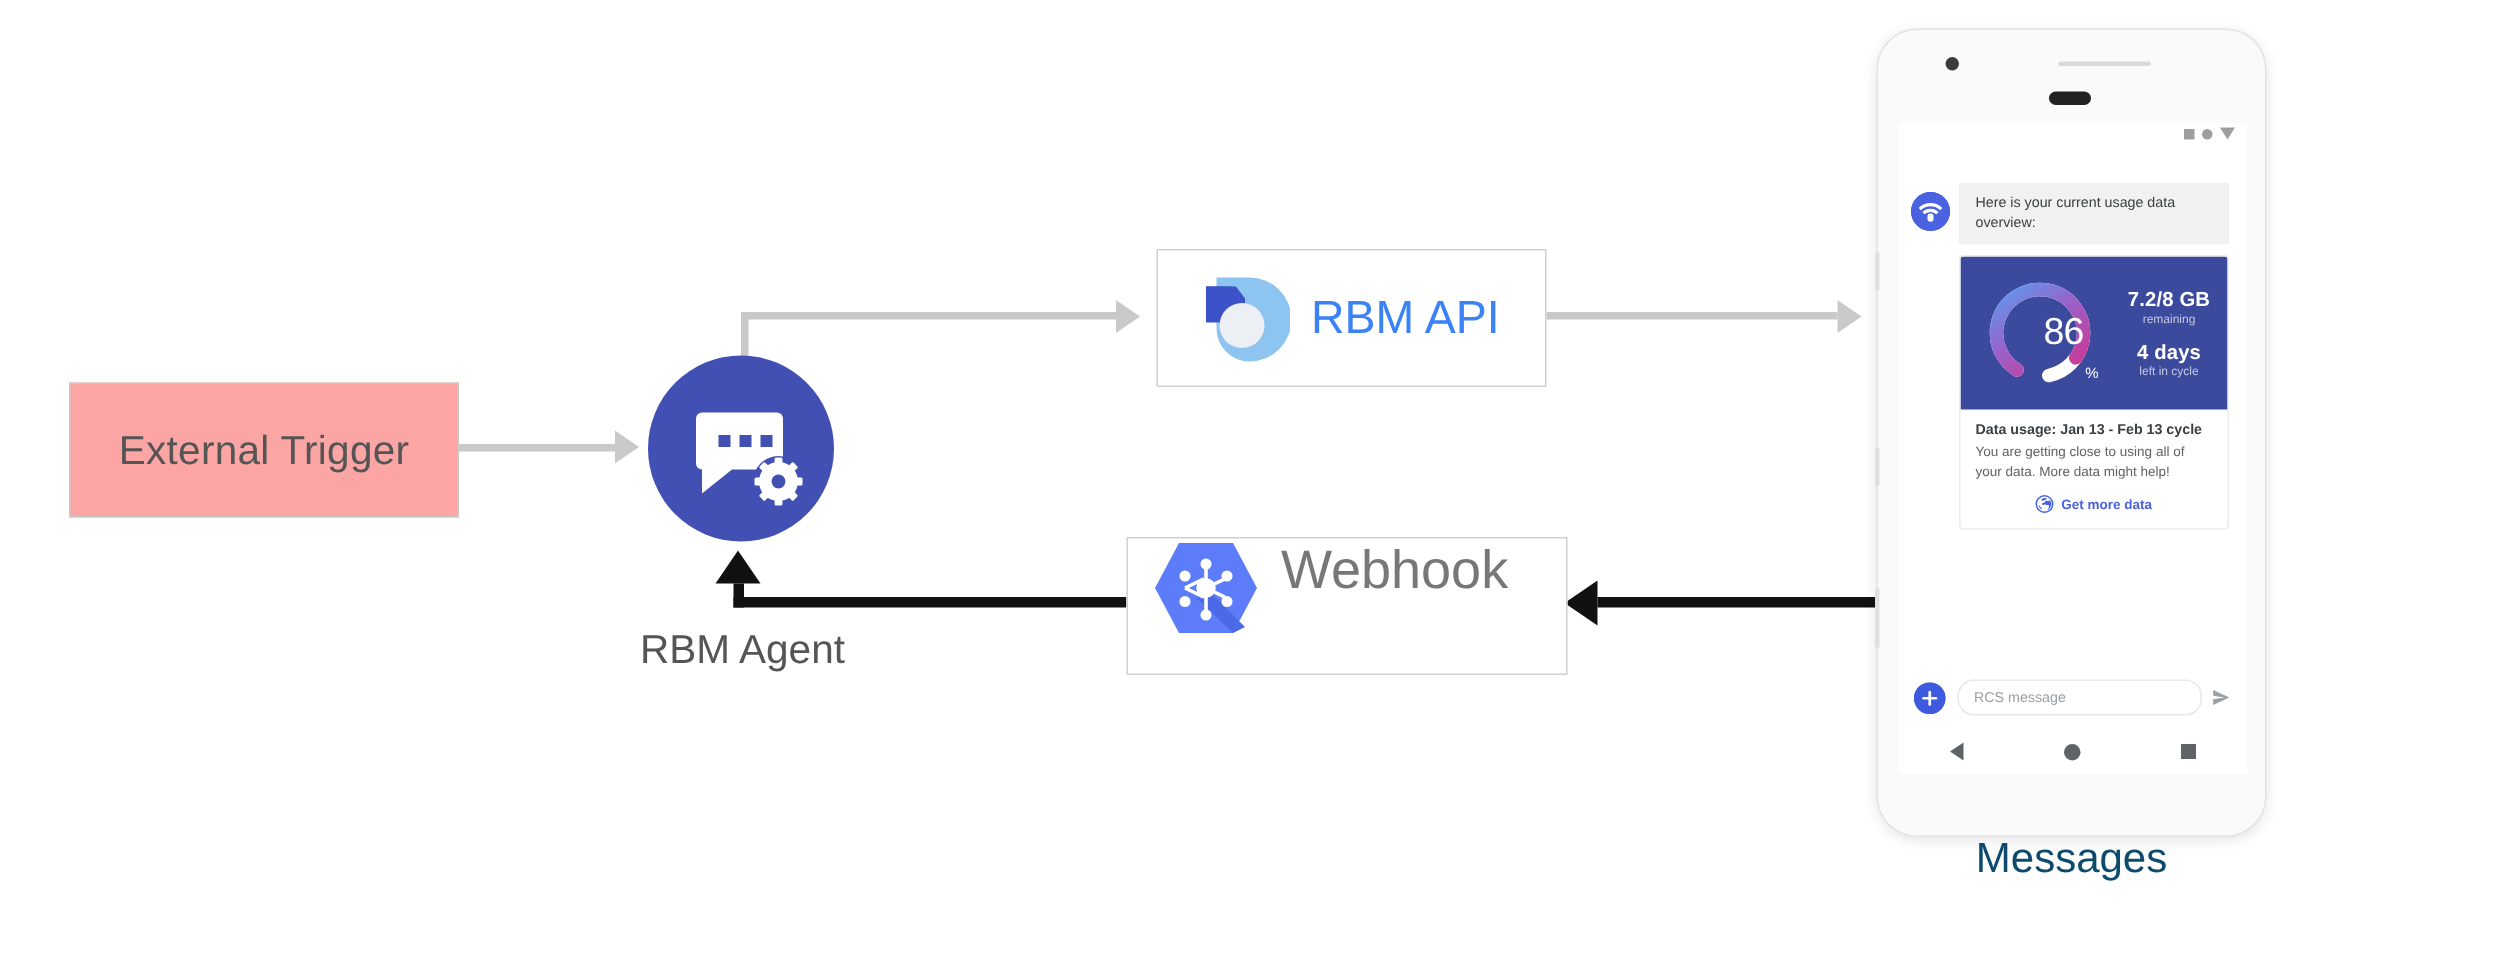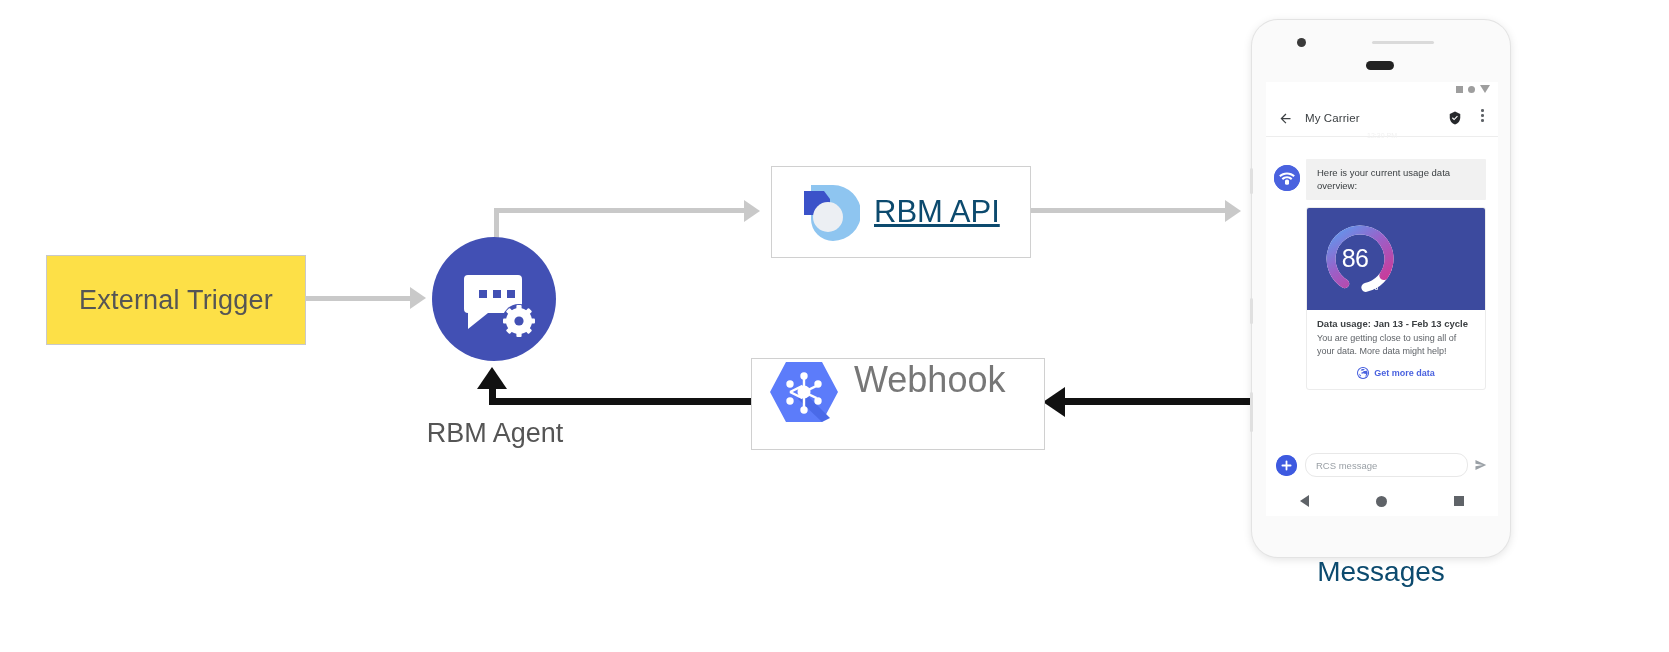--- a/index.html
+++ b/index.html
@@ -6,21 +6,21 @@
   body{
     width:1669px;height:652px;position:relative;overflow:hidden;
     font-family:"Liberation Sans","DejaVu Sans",sans-serif;
     -webkit-font-smoothing:antialiased;
   }
   .abs{position:absolute;}
 
   
   #external-trigger{
     left:46px;top:255px;width:258px;height:88px;
-    border:1px solid #c9c9c9;background:#fde047;
+    border:1px solid #c9c9c9;background:#fca5a5;
     display:flex;align-items:center;justify-content:center;
   }
   #external-trigger .lbl{
     font-size:27px;color:#555;font-weight:300;letter-spacing:.2px;
   }
 
   
   .arrow-line{background:#c9c9c9;position:absolute;}
   .arrow-head{
     position:absolute;width:0;height:0;
@@ -51,21 +51,21 @@
     font-size:27px;color:#555;font-weight:300;
   }
 
   
   #rbm-api-box{
     left:771px;top:166px;width:258px;height:90px;
     border:1px solid #d0d0d0;background:#fff;
     display:flex;align-items:center;
   }
   #rbm-api-box .logo{margin-left:16px;width:72px;height:72px;position:relative;flex:0 0 auto;}
-  #rbm-api-box .lbl{font-size:31px;color:#0c4a6e;font-weight:300;margin-left:14px;text-decoration:underline;}
+  #rbm-api-box .lbl{font-size:31px;color:#3b82f6;font-weight:300;margin-left:14px;}
 
   
   #webhook-box{
     left:751px;top:358px;width:292px;height:90px;
     border:1px solid #d0d0d0;background:#fff;
     display:flex;
   }
   #webhook-box .logo{margin-left:16px;width:72px;height:66px;flex:0 0 auto;}
   #webhook-box .lbl{font-size:36px;color:#777;font-weight:300;margin-left:14px;}
 
@@ -121,21 +121,21 @@
   
   #rich-card{
     margin:7px 12px 0 40px;border:1px solid #ececec;border-radius:3px;overflow:hidden;background:#fff;
   }
   #card-hero{
     background:#3c4a9e;height:102px;position:relative;display:flex;align-items:center;
   }
   #gauge-wrap{position:absolute;left:14px;top:12px;width:78px;height:78px;}
   #gauge-pct{
     position:absolute;left:0;top:0;width:78px;height:78px;
-    display:flex;align-items:center;justify-content:center;
+    display:flex;align-items:center;justify-content:flex-end;
     color:#fff;
   }
   #gauge-pct .num{font-size:25px;font-weight:300;letter-spacing:-.5px;}
   #gauge-pct .sym{font-size:10px;font-weight:300;margin-left:1px;align-self:flex-end;margin-bottom:6px;}
   #hero-stats{position:absolute;left:100px;top:0;right:0;height:102px;
     display:flex;flex-direction:column;justify-content:center;align-items:center;gap:10px;color:#fff;text-align:center;}
   .stat .big{font-size:13.5px;font-weight:700;letter-spacing:.1px;}
   .stat .small{font-size:8px;color:#c3c8e4;margin-top:1px;}
 
   #card-body{padding:8px 10px 10px 10px;}
@@ -286,39 +286,20 @@
   <div id="phone-screen">
 
     <div id="status-bar">
       <div id="status-icons">
         <div class="sq-icon"></div>
         <div class="dot-icon"></div>
         <div class="tri-icon"></div>
       </div>
     </div>
 
-    <div id="app-bar">
-      <div id="back-arrow">
-        <svg width="15" height="15" viewBox="0 0 24 24">
-            <path d="M20 11H7.8l5.6-5.6L12 4l-8 8 8 8 1.4-1.4L7.8 13H20z" fill="#3c4043"></path>
-          </svg>
-      </div>
-      <span id="app-title">My Carrier</span>
-      <div id="verified-badge">
-        <svg width="14" height="14" viewBox="0 0 24 24">
-            <path d="M12 1 3 5v6c0 5.5 3.8 10.7 9 12 5.2-1.3 9-6.5 9-12V5l-9-4z" fill="#26282b"></path>
-            <path d="M10.5 16 6.8 12.3l1.4-1.4 2.3 2.3 5-5 1.4 1.4z" fill="#fff"></path>
-          </svg>
-      </div>
-      <div id="overflow-menu">
-        <div class="ov-dot"></div>
-        <div class="ov-dot"></div>
-        <div class="ov-dot"></div>
-      </div>
-    </div>
 
     <div id="timestamp">12:30 PM</div>
 
     <div id="chat">
       <div id="avatar">
         <svg width="26" height="26" viewBox="0 0 26 26">
           <circle cx="13" cy="13" r="13" fill="#4a62df"></circle>
           <g fill="#fff">
             <path d="M13 7.4c-3.1 0-5.9 1.2-7.9 3.2l1.5 1.5c1.7-1.7 4-2.6 6.4-2.6s4.7.9 6.4 2.6l1.5-1.5c-2-2-4.8-3.2-7.9-3.2z"></path>
             <path d="M13 11.2c-2.1 0-4 .8-5.4 2.2l1.5 1.5c1-1 2.4-1.6 3.9-1.6s2.9.6 3.9 1.6l1.5-1.5c-1.4-1.4-3.3-2.2-5.4-2.2z"></path>
@@ -340,20 +321,30 @@
                 </linearGradient>
               </defs>
 
               <circle cx="39" cy="39" r="29" fill="none" stroke="#ffffff" stroke-width="9" stroke-linecap="round" stroke-dasharray="160 22" stroke-dashoffset="-11" transform="rotate(100 39 39)"></circle>
 
               <circle cx="39" cy="39" r="29" fill="none" stroke="url(#gaugeGrad)" stroke-width="9" stroke-linecap="round" stroke-dasharray="138 44" stroke-dashoffset="-11" transform="rotate(100 39 39)"></circle>
             </svg>
             <div id="gauge-pct">
               <span class="num">86</span>
               <span class="sym">%</span>
+            </div>
+          </div>
+          <div id="hero-stats">
+            <div class="stat">
+              <div class="big">7.2/8 GB</div>
+              <div class="small">remaining</div>
+            </div>
+            <div class="stat">
+              <div class="big">4 days</div>
+              <div class="small">left in cycle</div>
             </div>
           </div>
         </div>
         <div id="card-body">
           <div id="card-title">Data usage: Jan 13 - Feb 13 cycle</div>
           <div id="card-desc">You are getting close to using all of your data. More data might help!</div>
           <div id="card-action">
             <span id="globe-icon">
               <svg width="12" height="12" viewBox="0 0 24 24">
                 <circle cx="12" cy="12" r="11" fill="#4a62df"></circle>

